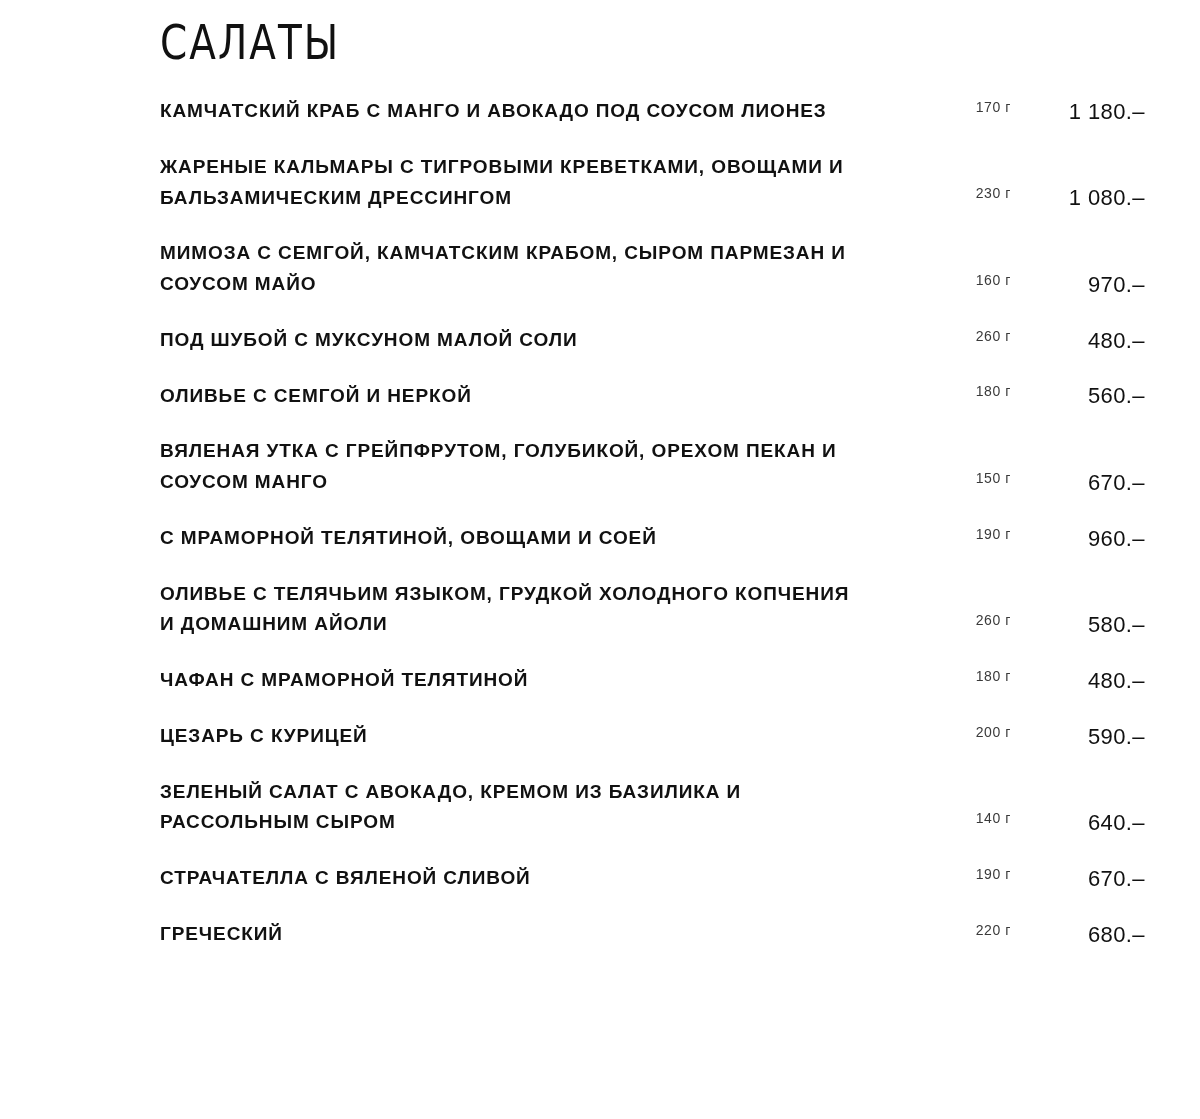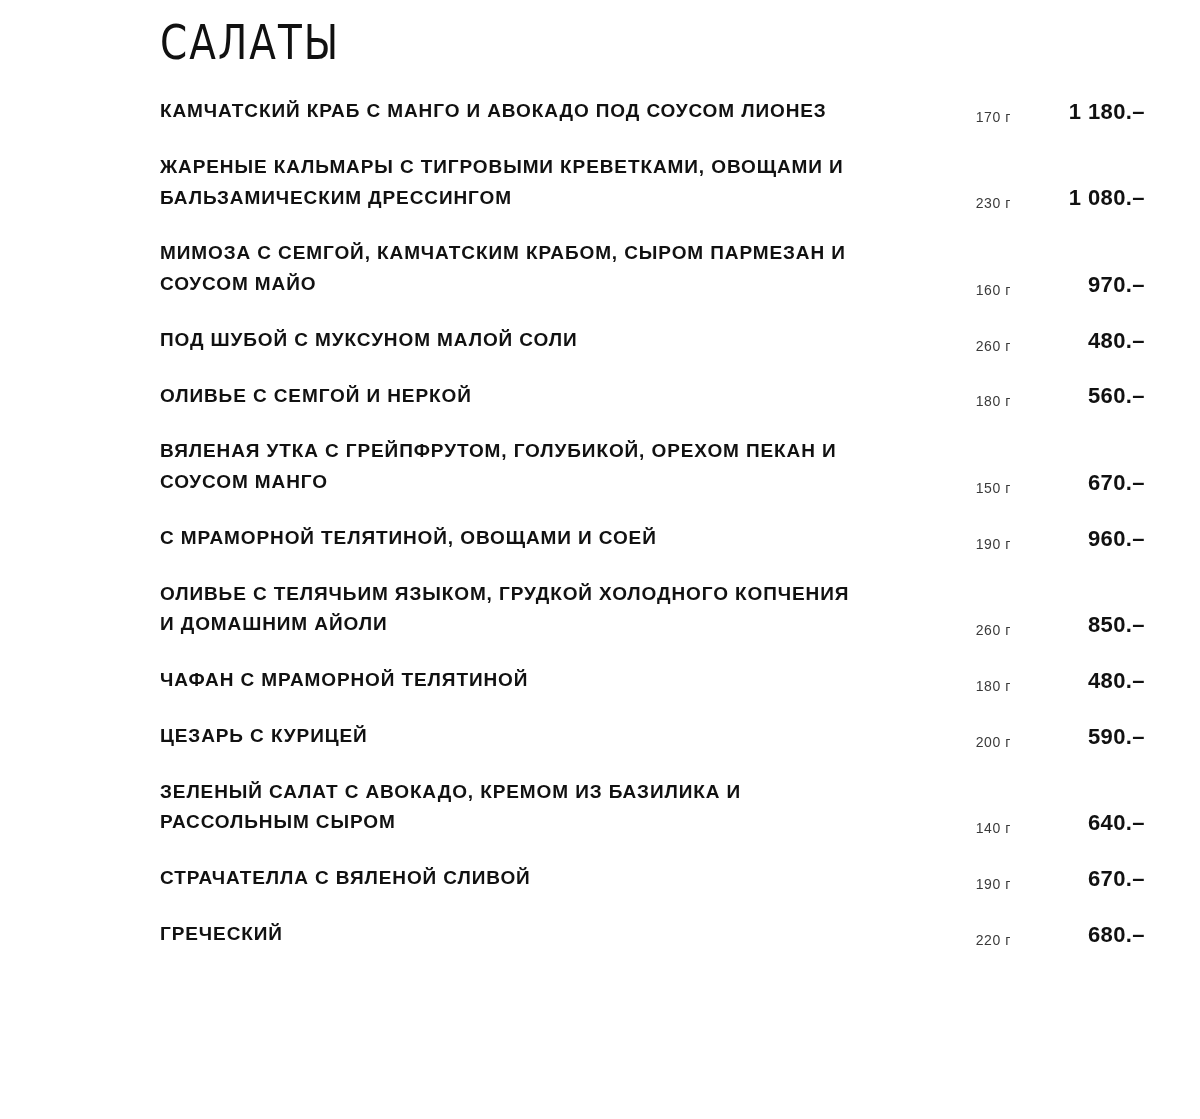--- a/index.html
+++ b/index.html
@@ -56,39 +56,39 @@
     font-weight: bold;
     letter-spacing: 0.9px;
     line-height: 1.62;
     color: #111111;
     max-width: 700px;
     text-transform: uppercase;
   }
 
   .item-right {
     display: flex;
-    align-items: flex-end;
+    align-items: flex-start;
     white-space: nowrap;
     flex-shrink: 0;
     padding-bottom: 2px;
   }
 
   .item-weight {
     font-size: 14px;
     font-weight: normal;
     color: #3a3a3a;
     letter-spacing: 0.6px;
     width: 78px;
     text-align: right;
     margin-right: 22px;
   }
 
   .item-price {
     font-size: 22px;
-    font-weight: bold;
+    font-weight: normal;
     letter-spacing: 0.4px;
     color: #111111;
     width: 112px;
     text-align: right;
   }
 
   
   .menu-item.two-line .item-name { line-height: 1.62; }
 </style>
 </head>
@@ -145,21 +145,21 @@
         <div class="item-name">С МРАМОРНОЙ ТЕЛЯТИНОЙ, ОВОЩАМИ И СОЕЙ</div>
         <div class="item-right">
           <div class="item-weight">190 г</div>
           <div class="item-price">960.–</div>
         </div>
       </div>
       <div class="menu-item two-line">
         <div class="item-name">ОЛИВЬЕ С ТЕЛЯЧЬИМ ЯЗЫКОМ, ГРУДКОЙ ХОЛОДНОГО КОПЧЕНИЯ И ДОМАШНИМ АЙОЛИ</div>
         <div class="item-right">
           <div class="item-weight">260 г</div>
-          <div class="item-price">850.–</div>
+          <div class="item-price">580.–</div>
         </div>
       </div>
       <div class="menu-item">
         <div class="item-name">ЧАФАН С МРАМОРНОЙ ТЕЛЯТИНОЙ</div>
         <div class="item-right">
           <div class="item-weight">180 г</div>
           <div class="item-price">480.–</div>
         </div>
       </div>
       <div class="menu-item">

